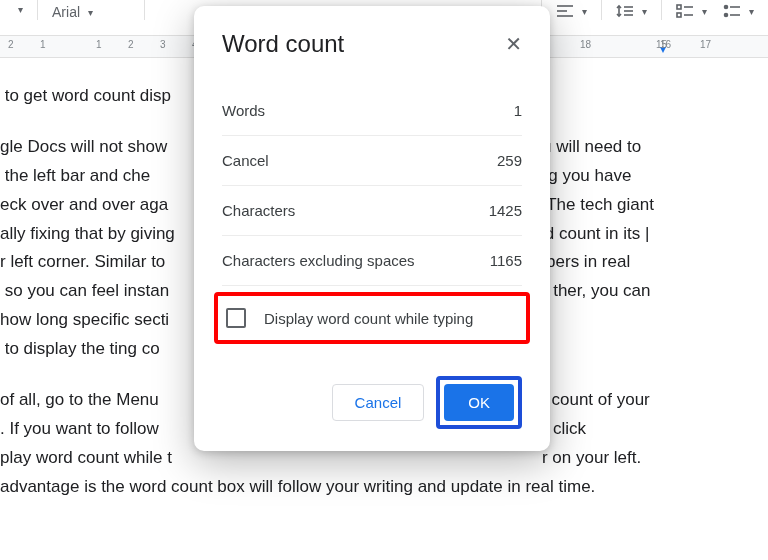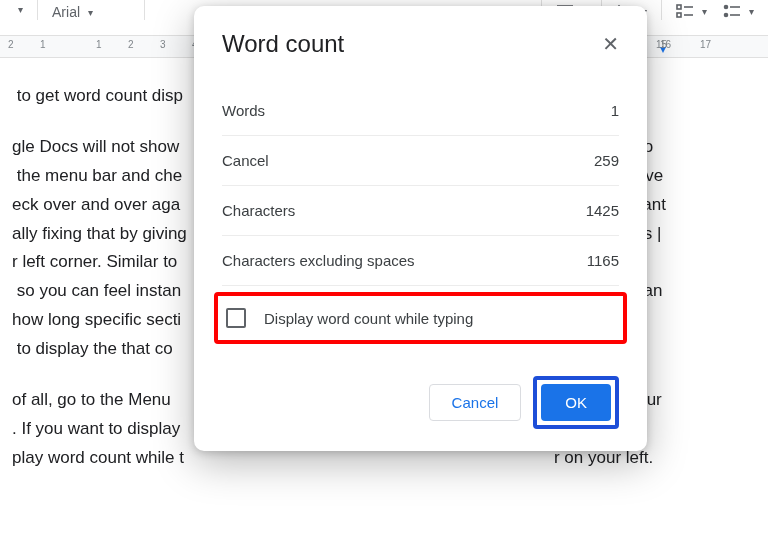--- a/index.html
+++ b/index.html
@@ -40,29 +40,29 @@
 
   
   .doc-page {
     background: #fff;
     padding: 24px 0 0 0;
     font-size: 17px;
     line-height: 1.7;
     color: #202124;
     height: calc(560px - 58px);
   }
-  .doc-page p { margin-bottom: 22px; padding-left: 12px; }
+  .doc-page p { margin-bottom: 22px; padding-left: 0; }
   .doc-cut { white-space: pre; }
 
   
   .dialog {
     position: absolute;
     left: 194px;
     top: 6px;
-    width: 453px;
+    width: 356px;
     background: #fff;
     border-radius: 10px;
     box-shadow: 0 12px 40px rgba(0,0,0,0.28), 0 2px 8px rgba(0,0,0,0.18);
     padding: 24px 28px 22px 28px;
     font-family: "Google Sans", Arial, sans-serif;
   }
   .dialog-header {
     display: flex;
     justify-content: space-between;
     align-items: center;
@@ -209,32 +209,33 @@
   <span class="tick" style="left:656px">15</span>
   <span class="marker" style="left:660px">▾</span>
   <span class="tick" style="left:660px">16</span>
   <span class="tick" style="left:700px">17</span>
 </div>
 
 <div class="doc-page">
   <p class="doc-cut"> to get word count disp</p>
   <p>
     <span class="doc-cut">gle Docs will not show </span><span style="display:inline-block;width:370px"></span><span>u will need to</span><br>
-    <span class="doc-cut"> the menu bar and che</span><span style="display:inline-block;width:380px"></span><span>ting you have</span><br>
+    <span class="doc-cut"> the left bar and che</span><span style="display:inline-block;width:380px"></span><span>ting you have</span><br>
     <span class="doc-cut">eck over and over aga</span><span style="display:inline-block;width:378px"></span><span>The tech giant</span><br>
     <span class="doc-cut">ally fixing that by giving</span><span style="display:inline-block;width:370px"></span><span>d count in its</span> |<br>
     <span class="doc-cut">r left corner. Similar to </span><span style="display:inline-block;width:376px"></span><span>bers in real</span><br>
     <span class="doc-cut"> so you can feel instan</span><span style="display:inline-block;width:384px"></span><span>ther, you can</span><br>
     <span class="doc-cut">how long specific secti</span><br>
-    <span class="doc-cut"> to display the that co</span>
+    <span class="doc-cut"> to display the ting co</span>
   </p>
   <p>
     <span class="doc-cut">of all, go to the Menu </span><span style="display:inline-block;width:388px"></span><span>count of your</span><br>
-    <span class="doc-cut">. If you want to display</span><span style="display:inline-block;width:380px"></span><span>o click</span><br>
+    <span class="doc-cut">. If you want to follow</span><span style="display:inline-block;width:380px"></span><span>o click</span><br>
     <span class="doc-cut">play word count while t</span><span style="display:inline-block;width:370px"></span><span>r on your left.</span><br>
+    <span class="doc-cut">advantage is the word count box will follow your writing and update in real time.</span>
   </p>
 </div>
 
 <div class="dialog">
   <div class="dialog-header">
     <div class="dialog-title">Word count</div>
     <div class="close-x">✕</div>
   </div>
 
   <div class="stat-row">

